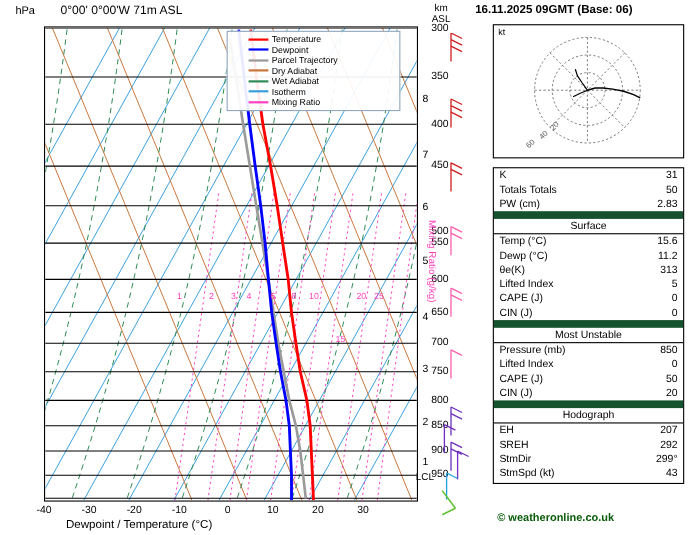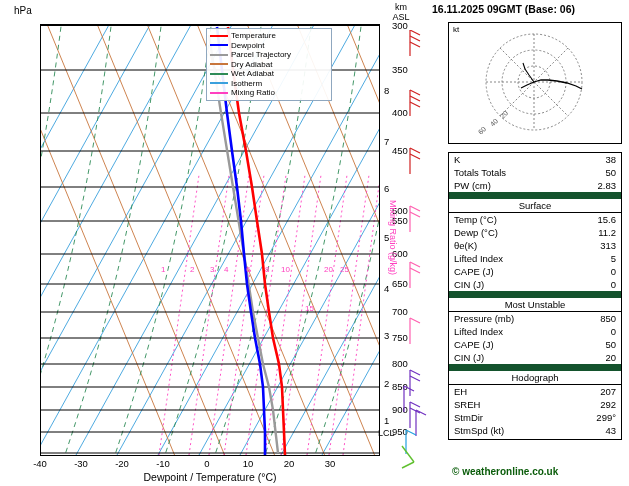--- a/index.html
+++ b/index.html
@@ -6,45 +6,46 @@
   body{width:629px;height:486px;background:#ffffff;font-family:"Liberation Sans",sans-serif;position:relative;overflow:hidden;}
   .abs{position:absolute;}
   
   #skewt{left:0;top:0;width:430px;height:486px;}
   #plotbox{left:40px;top:24px;width:340px;height:432px;border:1px solid #000;background:#fff;box-sizing:border-box;overflow:hidden;}
   .hdr-left{left:8px;top:4px;font-size:11px;color:#000;}
   .hdr-hpa{left:14px;top:5px;font-size:10px;color:#000;}
   .hdr-km{left:389px;top:2px;font-size:9px;color:#000;line-height:10px;text-align:center;width:24px;}
   .ylab{position:absolute;right:2px;font-size:9.5px;color:#000;text-align:left;width:36px;}
   .xlab{position:absolute;top:458px;font-size:9.5px;color:#000;text-align:center;width:30px;}
-  .xtitle{left:60px;top:471px;width:300px;text-align:center;font-size:10.5px;color:#000;}
+  .xtitle{left:60px;top:471px;width:300px;text-align:left;font-size:10.5px;color:#000;}
   .kmlab{position:absolute;left:384px;font-size:9.5px;color:#000;width:14px;text-align:left;}
   .mixlabel{position:absolute;font-size:8px;color:#ff40c0;}
   .mixaxis{position:absolute;left:398px;top:200px;font-size:9px;color:#ff40c0;transform:rotate(90deg);transform-origin:left top;white-space:nowrap;}
   .lcl{position:absolute;left:378px;top:428px;font-size:9px;color:#000;}
   
-  #legend{left:206px;top:28px;width:118px;background:rgba(255,255,255,0.92);border:1px solid #8fa7bf;padding:2px 3px;font-size:8px;line-height:9.5px;color:#000;}
+  #legend{left:206px;top:28px;width:118px;background:rgba(255,255,255,0.92);border:1px solid #8fa7bf;padding:2px 19px;font-size:8px;line-height:9.5px;color:#000;}
   #legend div{display:flex;align-items:center;gap:3px;}
   #legend i{display:inline-block;width:18px;height:0;border-top-width:2px;border-top-style:solid;}
   
   #hodo{left:448px;top:22px;width:172px;height:120px;border:1px solid #000;background:#fff;}
   .hodo-kt{left:4px;top:2px;font-size:8px;color:#000;}
   #datebar{left:432px;top:3px;font-size:10.5px;color:#000;font-weight:bold;}
   #tables{left:448px;top:152px;width:172px;border:1px solid #000;background:#fff;font-size:9.5px;color:#000;}
   .trow{display:flex;justify-content:space-between;padding:0 5px;line-height:13px;}
   .thead{text-align:center;line-height:13px;border-top:7px solid #14532d;border-bottom:1px solid #000;}
   #credit{left:452px;top:466px;font-size:10px;color:#0a5c0a;font-weight:bold;}
   .wind-barb{position:absolute;}
 </style>
 </head>
 <body>
 
 <div class="abs" id="skewt">
 
   <div class="abs hdr-hpa">hPa</div>
+  <div class="abs hdr-left" style="left:55px;">0°00'  0°00'W  71m ASL</div>
   <div class="abs hdr-km">km<br>ASL</div>
 
   <div class="abs" id="plotbox">
     <svg width="338" height="430" viewBox="0 0 338 430">
 
       <g stroke="#3aa0dd" stroke-width="0.9" fill="none">
         <line x1="-170" y1="430" x2="90" y2="-40"></line>
         <line x1="-129" y1="430" x2="131" y2="-40"></line>
         <line x1="-88" y1="430" x2="172" y2="-40"></line>
         <line x1="-47" y1="430" x2="213" y2="-40"></line>
@@ -264,21 +265,21 @@
     <text x="32" y="112" font-size="7" fill="#555555" transform="rotate(-45 32 112)">60</text>
     <polyline points="85,59 92,57 99,57 108,58 118,60 127,63 133,66" stroke="#000000" stroke-width="1.3" fill="none"></polyline>
     <polyline points="85,59 80,52 76,46 74,40" stroke="#000000" stroke-width="1.1" fill="none"></polyline>
     <polyline points="85,59 78,62 72,65" stroke="#000000" stroke-width="1.1" fill="none"></polyline>
   </svg>
 </div>
 
 <div class="abs" id="tables">
   <div class="trow">
       <span>K</span>
-      <span>38</span>
+      <span>31</span>
     </div>
   <div class="trow">
       <span>Totals Totals</span>
       <span>50</span>
     </div>
   <div class="trow">
       <span>PW (cm)</span>
       <span>2.83</span>
     </div>
 

